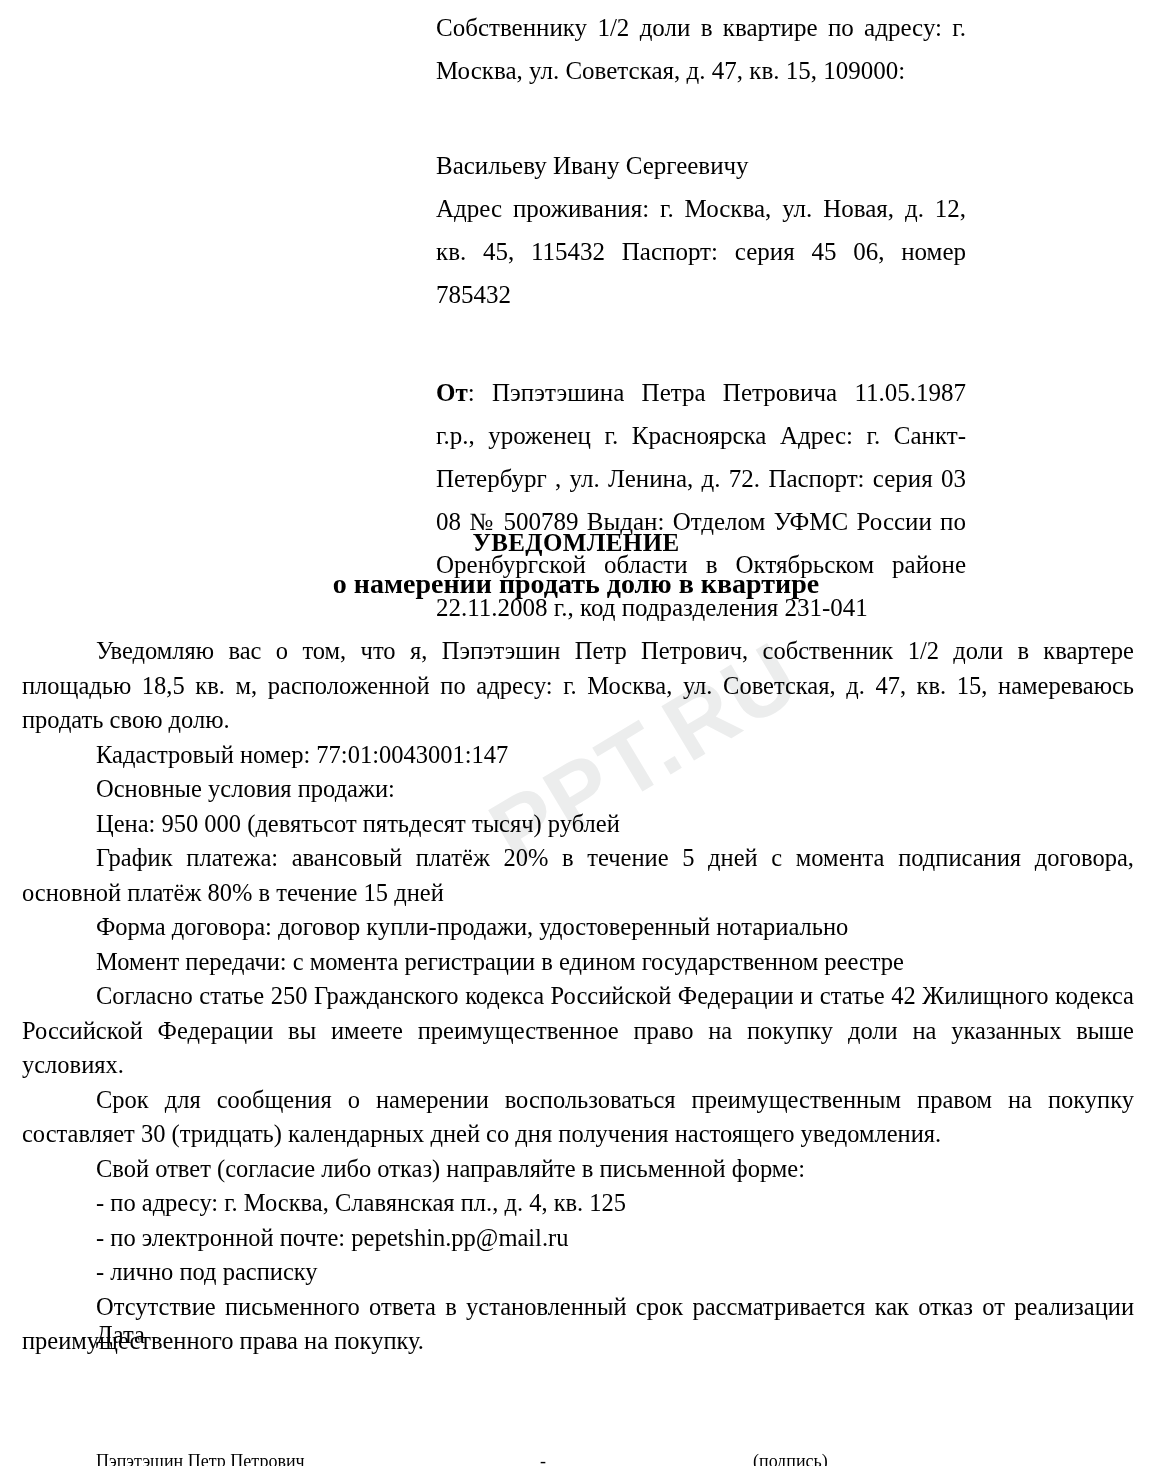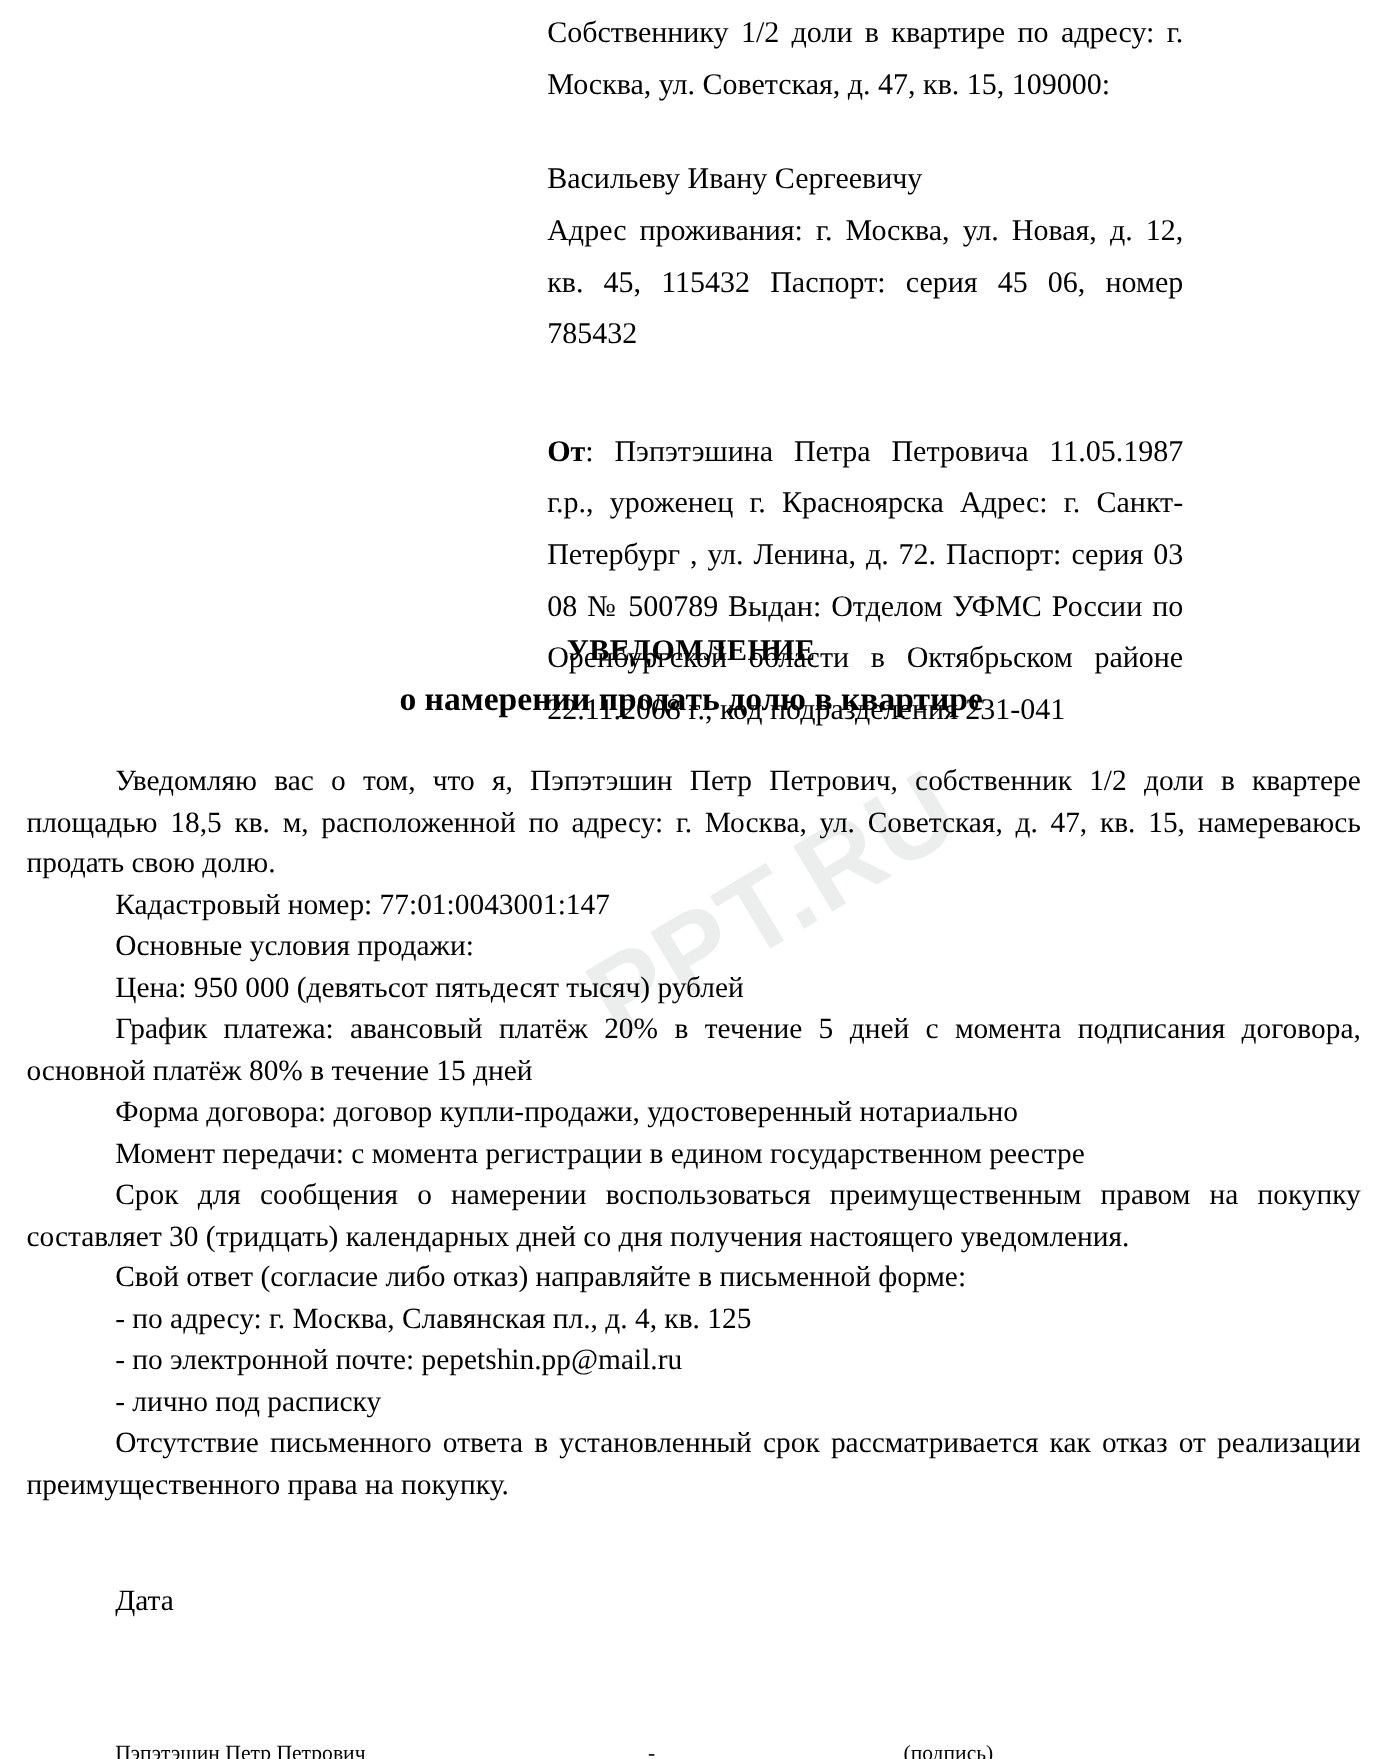--- a/index.html
+++ b/index.html
@@ -49,33 +49,33 @@
 
   
   .content {
     position: relative;
     z-index: 1;
   }
 
   
   .header-block {
     position: absolute;
-    left: 456px;
+    left: 436px;
     top: 0px;
     width: 530px;
   }
   .header-para {
     text-align: justify;
     text-justify: inter-word;
     font-size: 25px;
     line-height: 43px;
     margin: 0;
   }
   .header-para.addressee-1 { margin-top: 6px; }
-  .header-para.addressee-2 { margin-top: 36px; }
+  .header-para.addressee-2 { margin-top: 52px; }
   .header-para.sender      { margin-top: 55px; }
   .header-para .lbl-bold { font-weight: bold; }
 
   
   .title-wrap {
     position: absolute;
     left: 0;
     top: 527px;
     width: 1152px;
     text-align: center;
@@ -185,20 +185,21 @@
     </div>
 
     <div class="body-block">
       <p class="body-para">Уведомляю вас о том, что я, Пэпэтэшин Петр Петрович, собственник 1/2 доли в квартере площадью 18,5 кв. м, расположенной по адресу: г. Москва, ул. Советская, д. 47, кв. 15, намереваюсь продать свою долю.</p>
       <p class="body-para">Кадастровый номер: 77:01:0043001:147</p>
       <p class="body-para">Основные условия продажи:</p>
       <p class="body-para">Цена: 950 000 (девятьсот пятьдесят тысяч) рублей</p>
       <p class="body-para">График платежа: авансовый платёж 20% в течение 5 дней с момента подписания договора, основной платёж 80% в течение 15 дней</p>
       <p class="body-para">Форма договора: договор купли-продажи, удостоверенный нотариально</p>
       <p class="body-para">Момент передачи: с момента регистрации в едином государственном реестре</p>
+      <p class="body-para">Согласно статье 250 Гражданского кодекса Российской Федерации и статье 42 Жилищного кодекса Российской Федерации вы имеете преимущественное право на покупку доли на указанных выше условиях.</p>
       <p class="body-para">Срок для сообщения о намерении воспользоваться преимущественным правом на покупку составляет 30 (тридцать) календарных дней со дня получения настоящего уведомления.</p>
       <p class="body-para">Свой ответ (согласие либо отказ) направляйте в письменной форме:</p>
       <p class="body-para">- по адресу: г. Москва, Славянская пл., д. 4, кв. 125</p>
       <p class="body-para">- по электронной почте: pepetshin.pp@mail.ru</p>
       <p class="body-para">- лично под расписку</p>
       <p class="body-para">Отсутствие письменного ответа в установленный срок рассматривается как отказ от реализации преимущественного права на покупку.</p>
     </div>
 
     <div class="sig-block">
 

